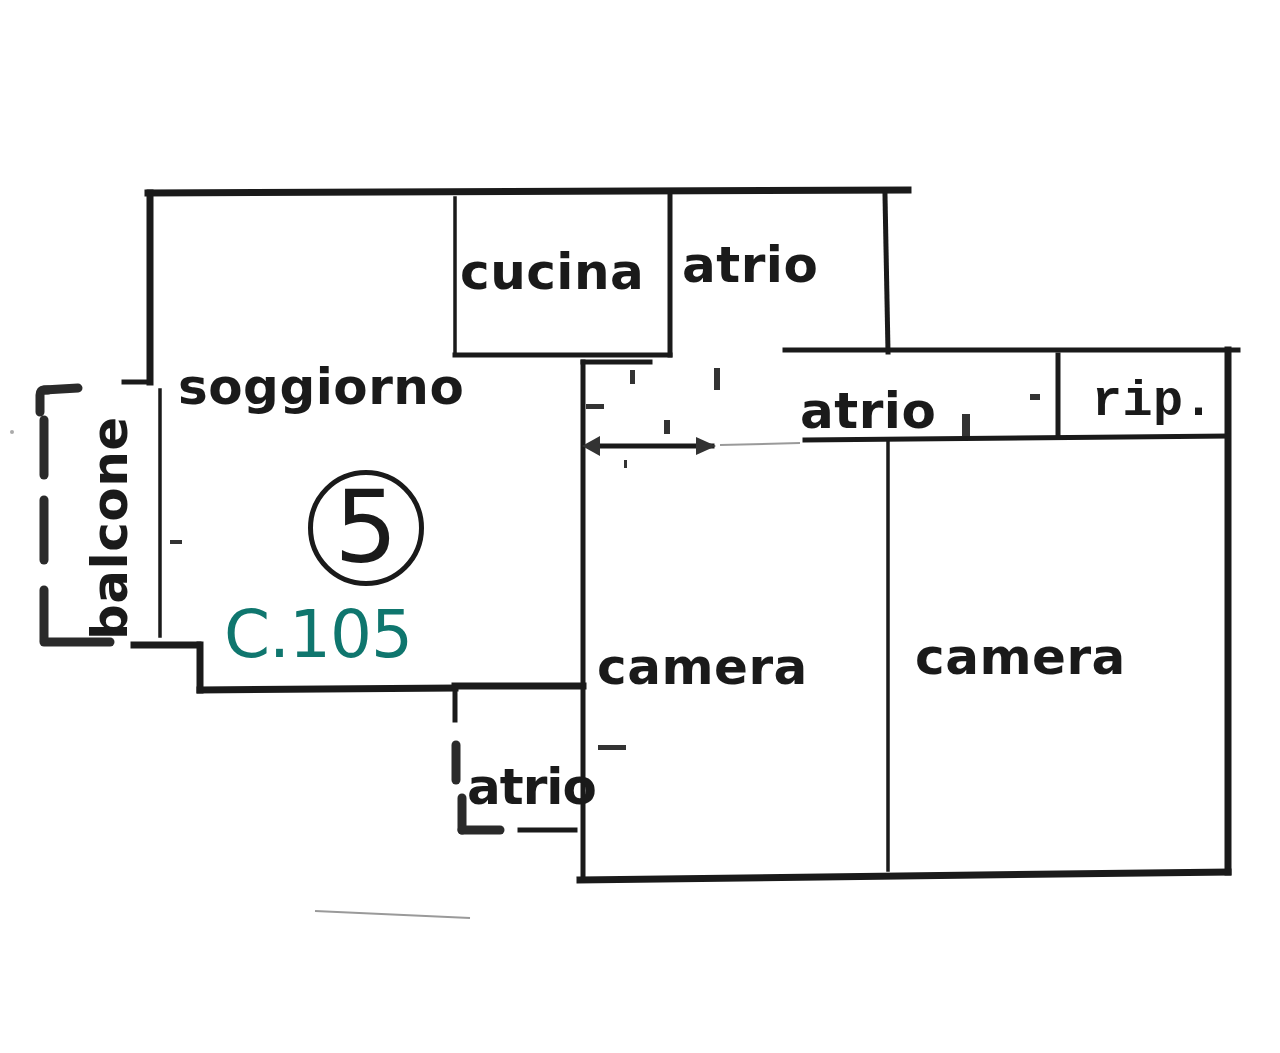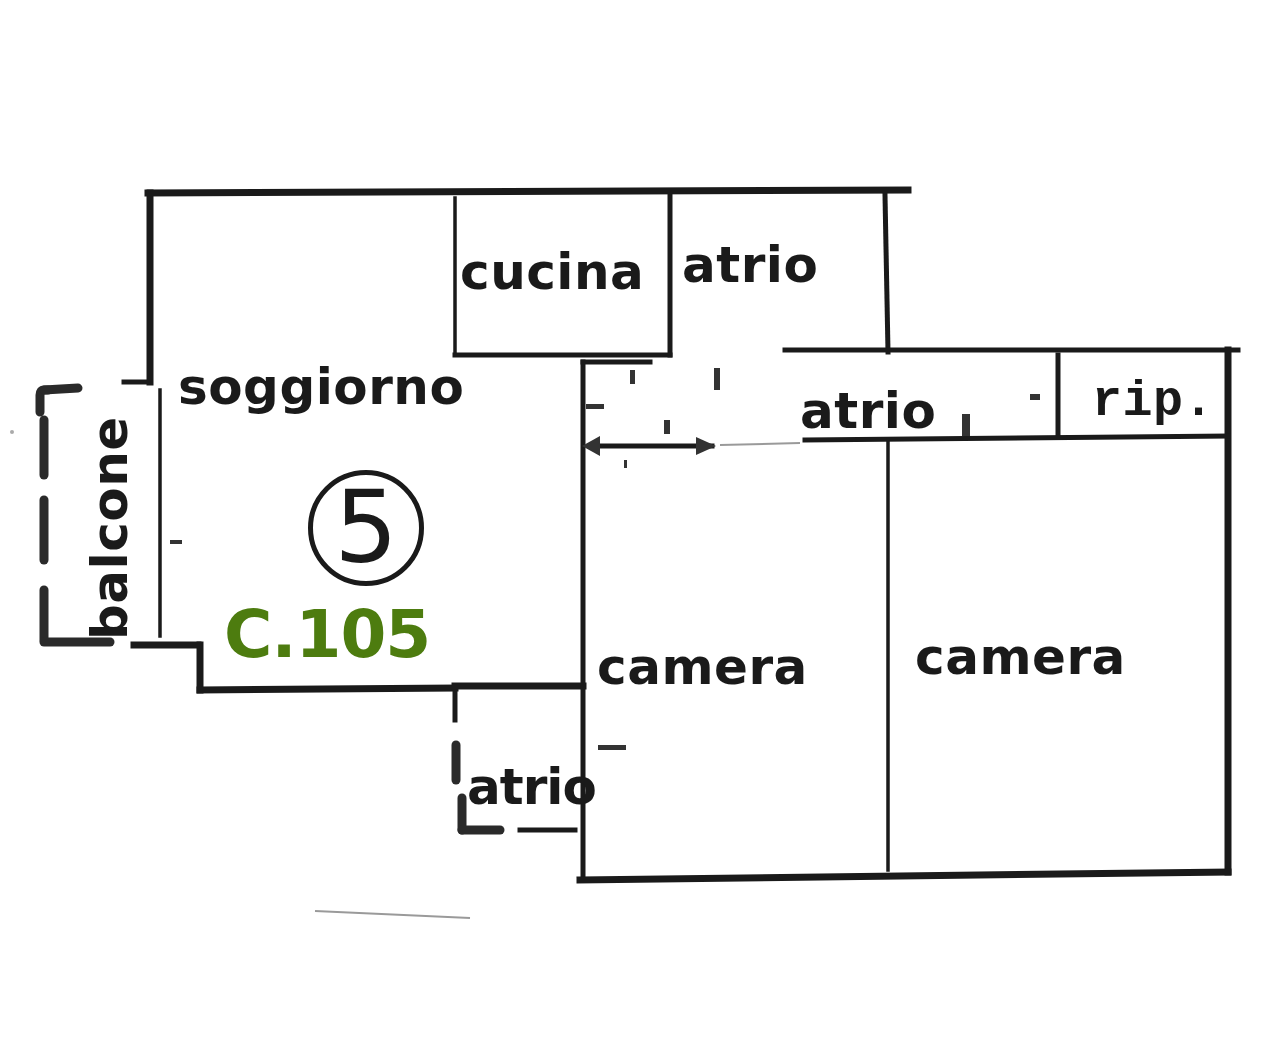--- a/index.html
+++ b/index.html
@@ -63,22 +63,22 @@
       font-family: "DejaVu Sans", sans-serif;
       font-size: 100px;
       color: #1a1a1a;
       line-height: 1;
       box-sizing: border-box;
     }
     .unit-code {
       position: absolute;
       left: 224px; top: 602px;
       font-size: 66px;
-      font-weight: bold;
-      color: #4d7c0f;
+      font-weight: normal;
+      color: #0f766e;
       font-family: "DejaVu Sans", sans-serif;
       letter-spacing: -1px;
       line-height: 1;
     }
   </style>
 </head>
 <body>
 
 <div>
   <svg id="plan" viewBox="0 0 1280 1053" xmlns="http://www.w3.org/2000/svg">

